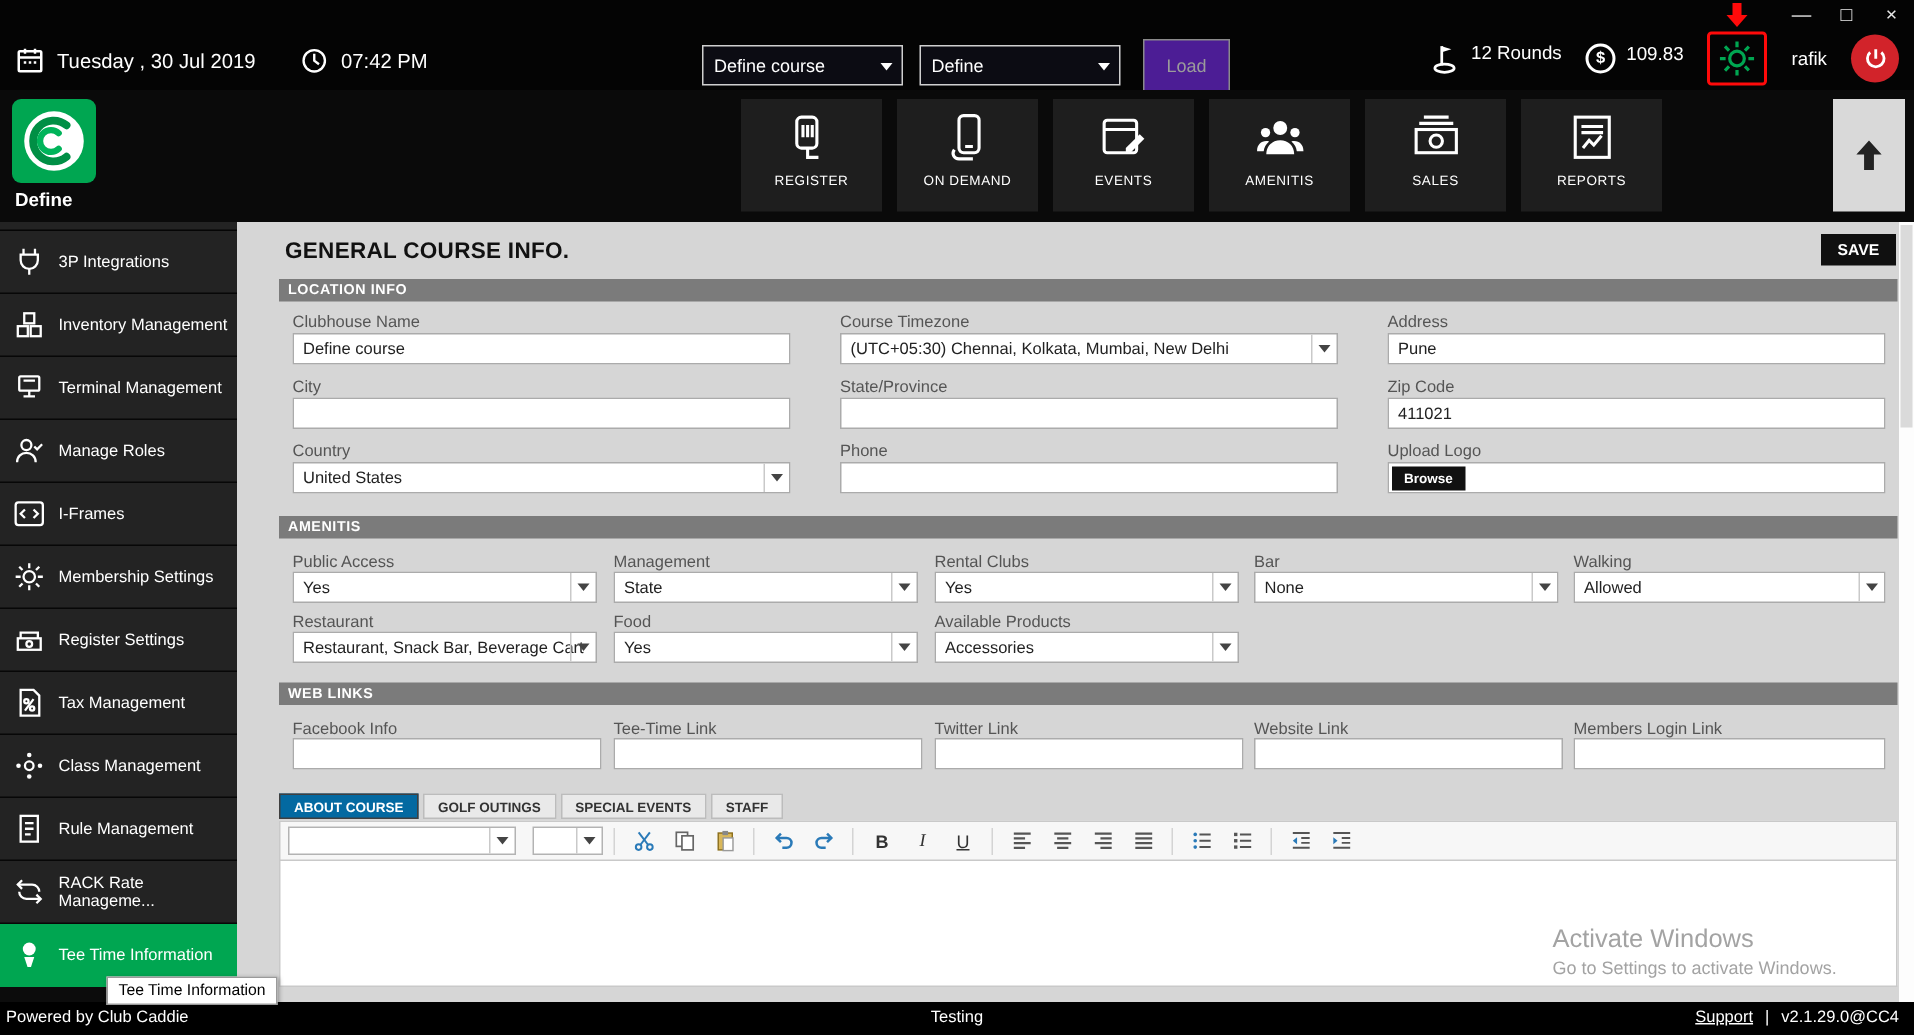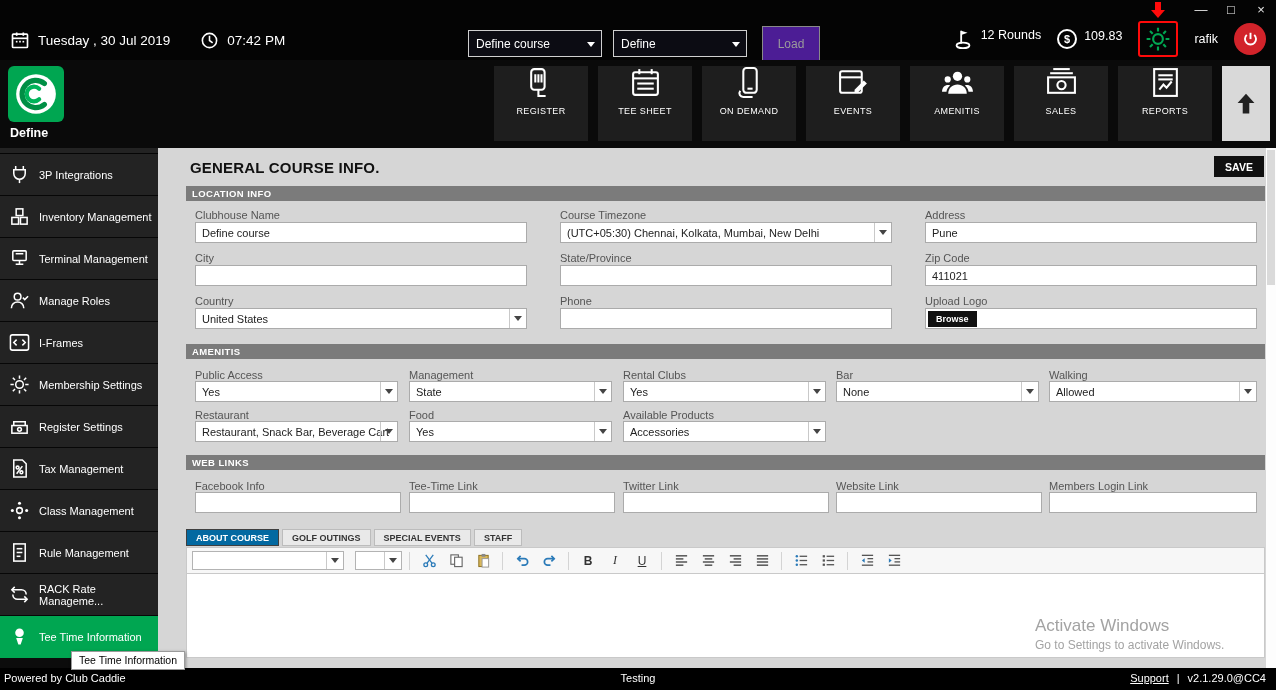--- a/index.html
+++ b/index.html
@@ -25,21 +25,21 @@
   .red-arrow .stem { position:absolute; left:4px; top:0; width:6px; height:9px; background:#ff0a0a; }
   .red-arrow .head { position:absolute; left:0; top:8px; width:0; height:0; border-left:7px solid transparent; border-right:7px solid transparent; border-top:8px solid #ff0a0a; }
   .user-name { font-size:12.5px; }
   .btn-power { width:32px; height:32px; border-radius:50%; background:#d2232a; border:none; display:flex; align-items:center; justify-content:center; cursor:pointer; }
 
   
   .navbar { position:absolute; left:0; top:60px; width:1276px; height:88px; background:#0a0a0a; }
   .logo-tile { position:absolute; left:8px; top:6px; width:56px; height:56px; background:#00a651; border-radius:6px; display:flex; align-items:center; justify-content:center; cursor:pointer; }
   .logo-label { position:absolute; left:10px; top:66px; color:#fff; font-weight:bold; font-size:12.5px; }
   .tiles { position:absolute; left:494px; top:6px; display:flex; gap:10px; }
-  .tile { width:94px; height:75px; background:#1e1e1e; display:flex; flex-direction:column; align-items:center; justify-content:flex-start; padding-bottom:7px; gap:7px; cursor:pointer; }
+  .tile { width:94px; height:75px; background:#1e1e1e; display:flex; flex-direction:column; align-items:center; justify-content:center; padding-bottom:7px; gap:7px; cursor:pointer; }
   .tile svg { width:33px; height:33px; }
   .tile .tlabel { color:#fff; font-size:9px; letter-spacing:.4px; }
   .up-tile { position:absolute; left:1222px; top:6px; width:48px; height:75px; background:#d9d9d9; display:flex; align-items:center; justify-content:center; cursor:pointer; }
 
   
   .sidebar { position:absolute; left:0; top:148px; width:158px; height:520px; background:#0c0c0c; }
   .side-sliver { height:6px; background:#232323; border-bottom:1px solid #050505; }
   .side-item { height:42px; background:#232323; border-bottom:1px solid #070707; display:flex; align-items:center; padding-left:9px; gap:9px; color:#fff; font-size:11px; cursor:pointer; }
   .side-item svg { width:21px; height:21px; flex:none; }
   .side-item.active { background:#00a651; border-bottom-color:#00a651; }
@@ -192,33 +192,20 @@
             <line x1="10" y1="8" x2="10" y2="16"></line>
             <line x1="13" y1="8" x2="13" y2="16"></line>
             <line x1="16" y1="8" x2="16" y2="16"></line>
           </svg>
       </span>
       <span class="tlabel">REGISTER</span>
     </div>
     <div class="tile">
       <span>
         <svg viewBox="0 0 32 32" width="33" height="33" fill="none" stroke="#fff" stroke-width="2">
-            <rect x="4" y="6" width="24" height="22" rx="2"></rect>
-            <line x1="4" y1="12" x2="28" y2="12"></line>
-            <line x1="10" y1="3" x2="10" y2="8"></line>
-            <line x1="22" y1="3" x2="22" y2="8"></line>
-            <line x1="8" y1="17" x2="24" y2="17"></line>
-            <line x1="8" y1="22" x2="24" y2="22"></line>
-          </svg>
-      </span>
-      <span class="tlabel">TEE SHEET</span>
-    </div>
-    <div class="tile">
-      <span>
-        <svg viewBox="0 0 32 32" width="33" height="33" fill="none" stroke="#fff" stroke-width="2">
             <rect x="10" y="2" width="13" height="24" rx="3"></rect>
             <line x1="14" y1="22" x2="19" y2="22"></line>
             <path d="M7 24c-2 3 0 6 3 6h9"></path>
           </svg>
       </span>
       <span class="tlabel">ON DEMAND</span>
     </div>
     <div class="tile">
       <span>
         <svg viewBox="0 0 32 32" width="33" height="33" fill="none" stroke="#fff" stroke-width="2">

